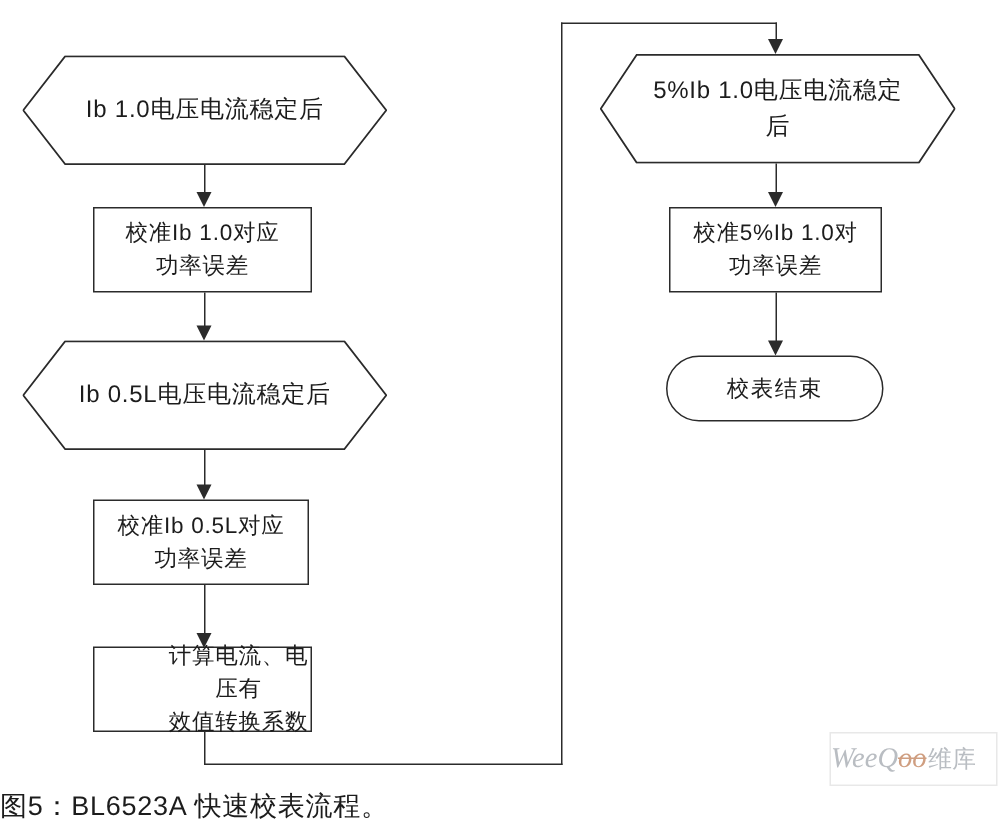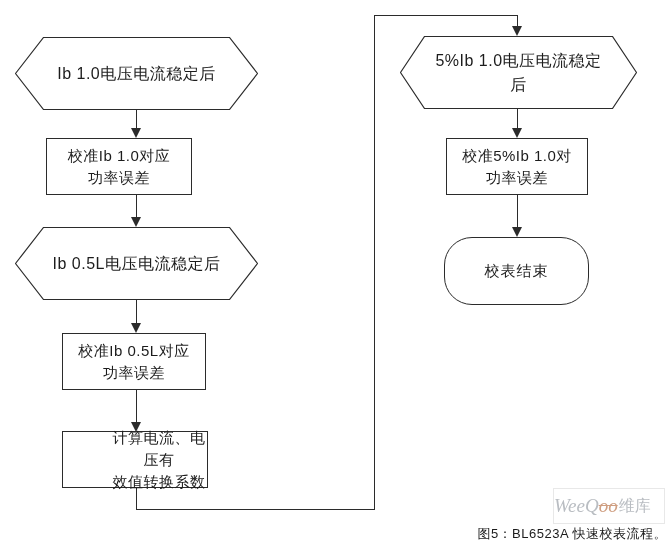--- a/index.html
+++ b/index.html
@@ -21,22 +21,22 @@
   .hex svg{position:absolute; inset:0; z-index:1;}
   .vline,.hline{position:absolute; background:var(--stroke);}
   .vline{width:1px;}
   .hline{height:1px;}
   .arrowhead{
     position:absolute; width:0; height:0;
     border-left:5px solid transparent; border-right:5px solid transparent;
     border-top:10px solid var(--stroke);
   }
   .caption{
-    position:absolute; left:0; right:0; top:525px; text-align:right;
-    font-size:13px; letter-spacing:0.5px; color:var(--text);
+    position:absolute; left:0; right:0; top:525px; text-align:left;
+    font-size:18px; letter-spacing:0.5px; color:var(--text);
   }
   .watermark{
     position:absolute; left:553px; top:488px; width:110px; height:34px;
     border:1px solid var(--watermark-border); display:flex; align-items:center; justify-content:flex-start;
     background:var(--background);
   }
   .wm-latin{font-family:"Liberation Serif", serif; font-style:italic; font-size:19px; color:var(--watermark-gray);}
   .wm-accent{font-family:"Liberation Serif", serif; font-style:italic; font-size:19px; color:var(--watermark-accent); text-decoration:line-through;}
   .wm-cjk{font-size:16px; color:var(--watermark-gray); margin-left:1px;}
 </style>
@@ -45,21 +45,21 @@
 
 <div class="canvas">
 
   <div class="node hex" style="left:15px; top:37px; width:243px; height:73px;">
     <svg width="243" height="73" viewBox="0 0 243 73">
       <polygon points="0.5,36.5 28.5,0.5 214.5,0.5 242.5,36.5 214.5,72.5 28.5,72.5" fill="none" stroke="#2b2b2b" stroke-width="1.2"></polygon>
     </svg>
     <span class="label">Ib 1.0电压电流稳定后</span>
   </div>
 
-  <div class="node proc" style="left:46px; top:138px; width:146px; height:57px;">
+  <div class="node proc" style="left:62px; top:138px; width:146px; height:57px;">
     <span class="label">校准Ib 1.0对应
 功率误差</span>
   </div>
 
   <div class="node hex" style="left:15px; top:227px; width:243px; height:73px;">
     <svg width="243" height="73" viewBox="0 0 243 73">
       <polygon points="0.5,36.5 28.5,0.5 214.5,0.5 242.5,36.5 214.5,72.5 28.5,72.5" fill="none" stroke="#2b2b2b" stroke-width="1.2"></polygon>
     </svg>
     <span class="label">Ib 0.5L电压电流稳定后</span>
   </div>
@@ -80,21 +80,21 @@
     </svg>
     <span class="label">5%Ib 1.0电压电流稳定
 后</span>
   </div>
 
   <div class="node proc" style="left:446px; top:138px; width:142px; height:57px;">
     <span class="label">校准5%Ib 1.0对
 功率误差</span>
   </div>
 
-  <div class="node term" style="left:444px; top:237px; width:145px; height:68px;">
+  <div class="node term" style="left:444px; top:237px; width:145px; height:44px;">
     <span class="label">校表结束</span>
   </div>
 
   <div class="vline" style="left:136px; top:110px; height:19px;"></div>
   <div class="arrowhead" style="left:131px; top:128px;"></div>
 
   <div class="vline" style="left:136px; top:195px; height:23px;"></div>
   <div class="arrowhead" style="left:131px; top:217px;"></div>
 
   <div class="vline" style="left:136px; top:300px; height:24px;"></div>

